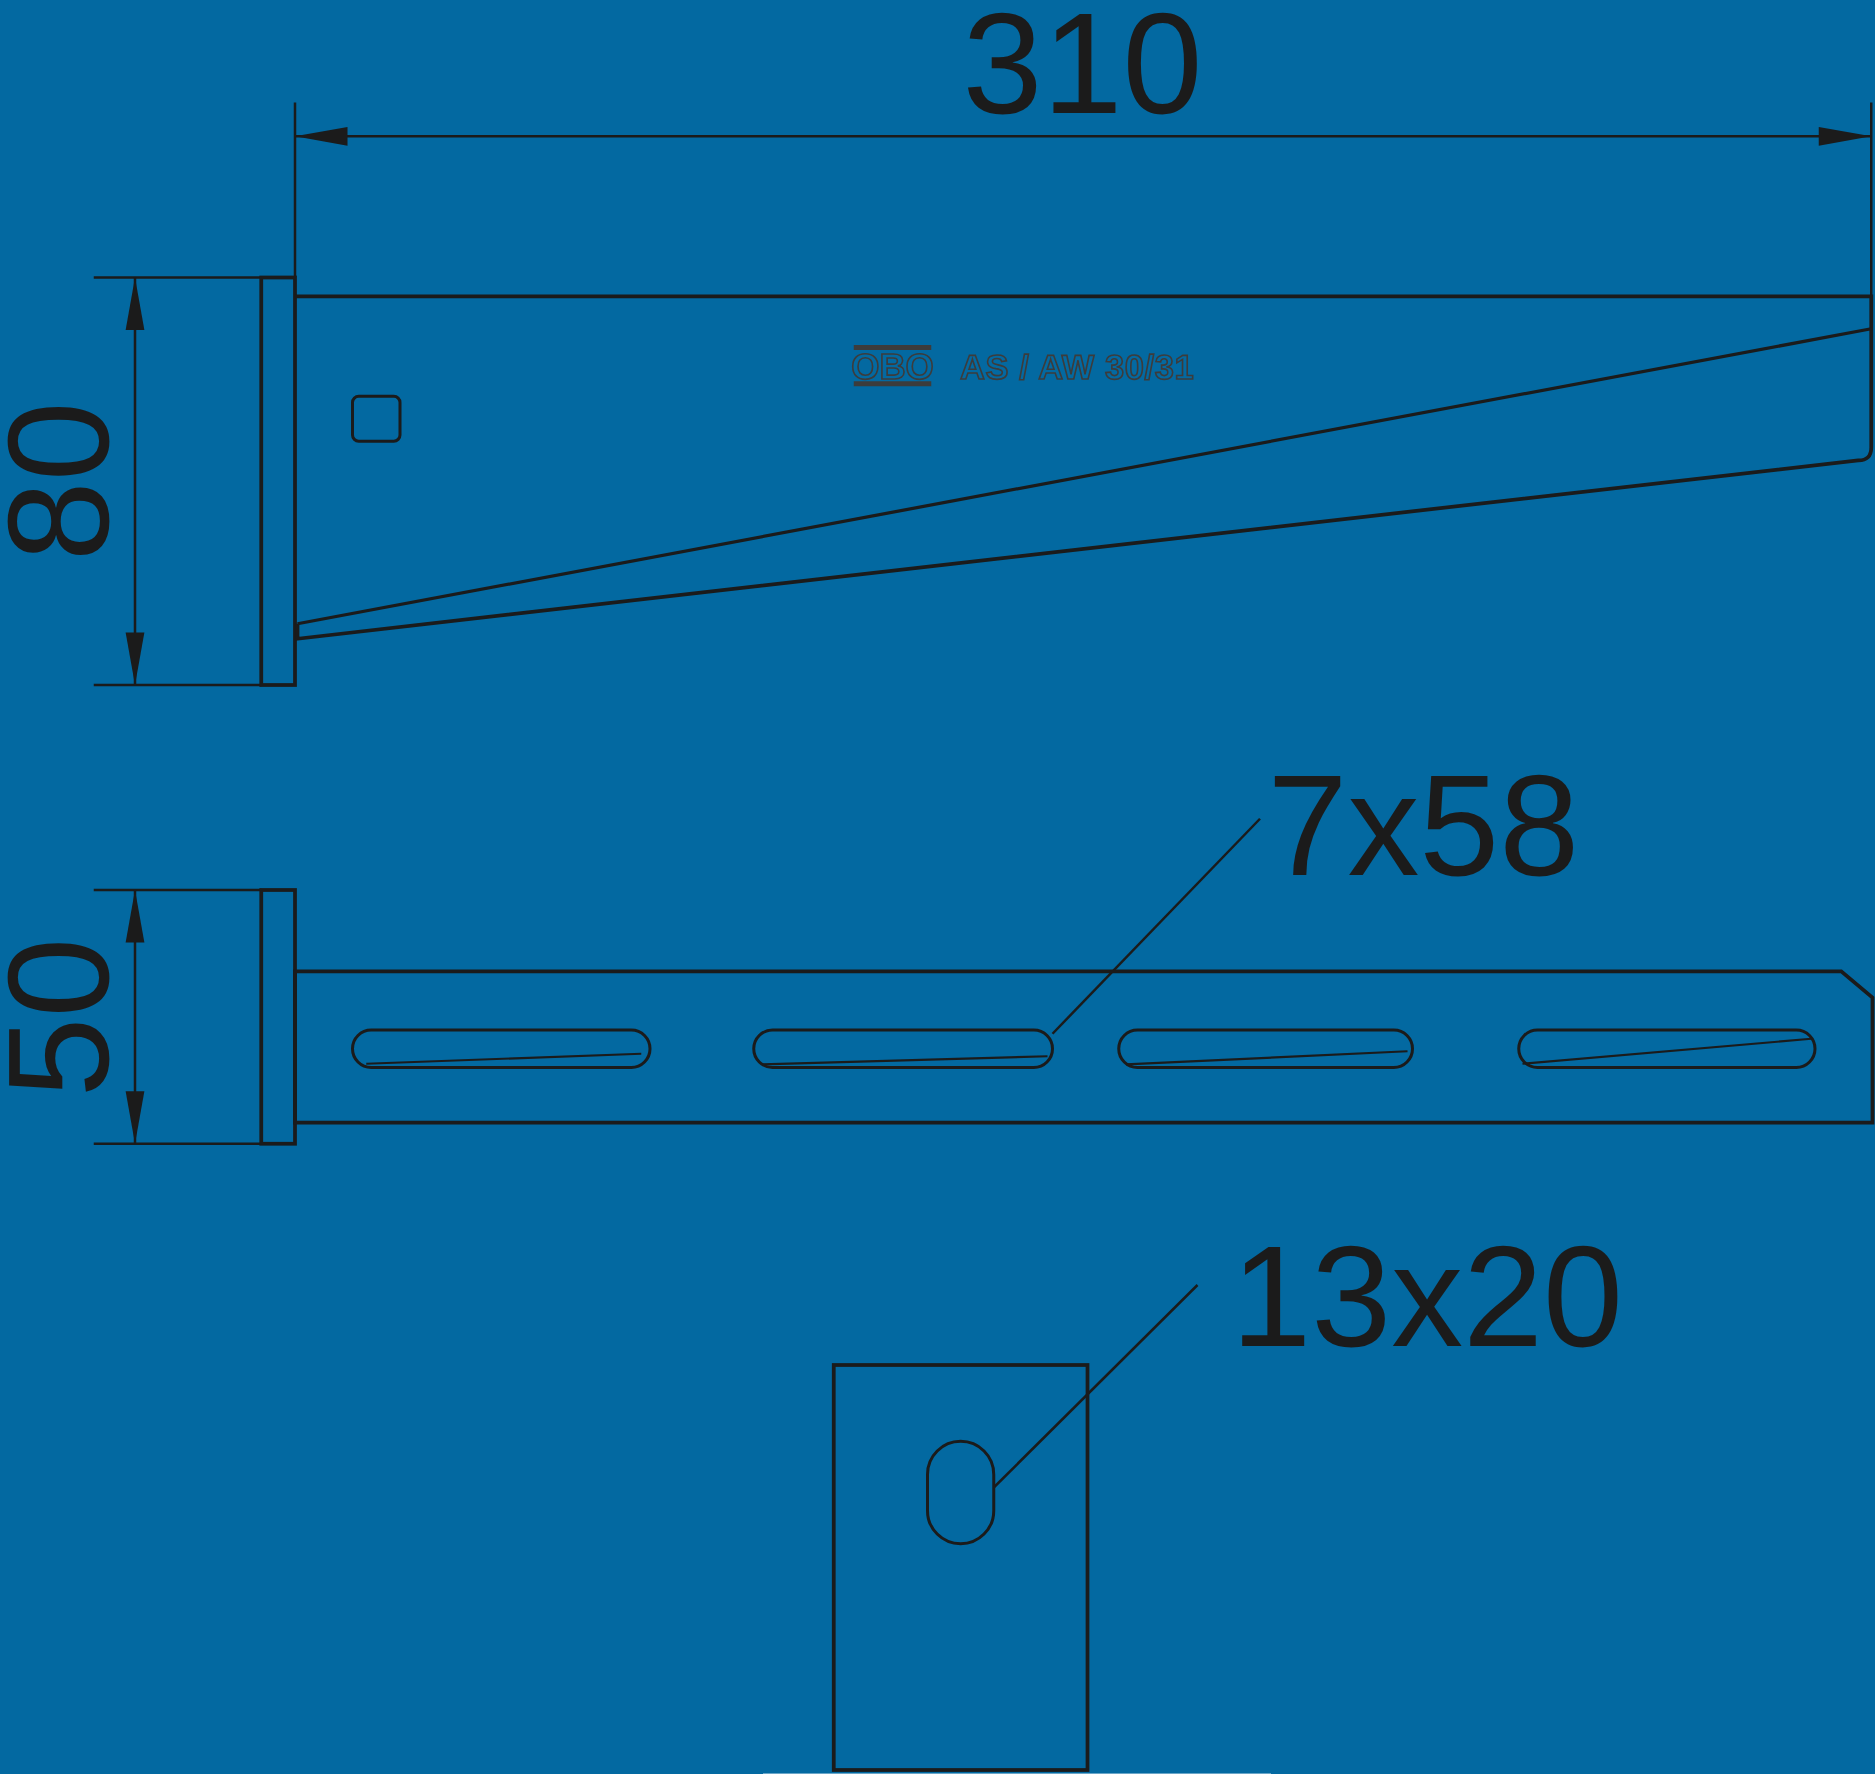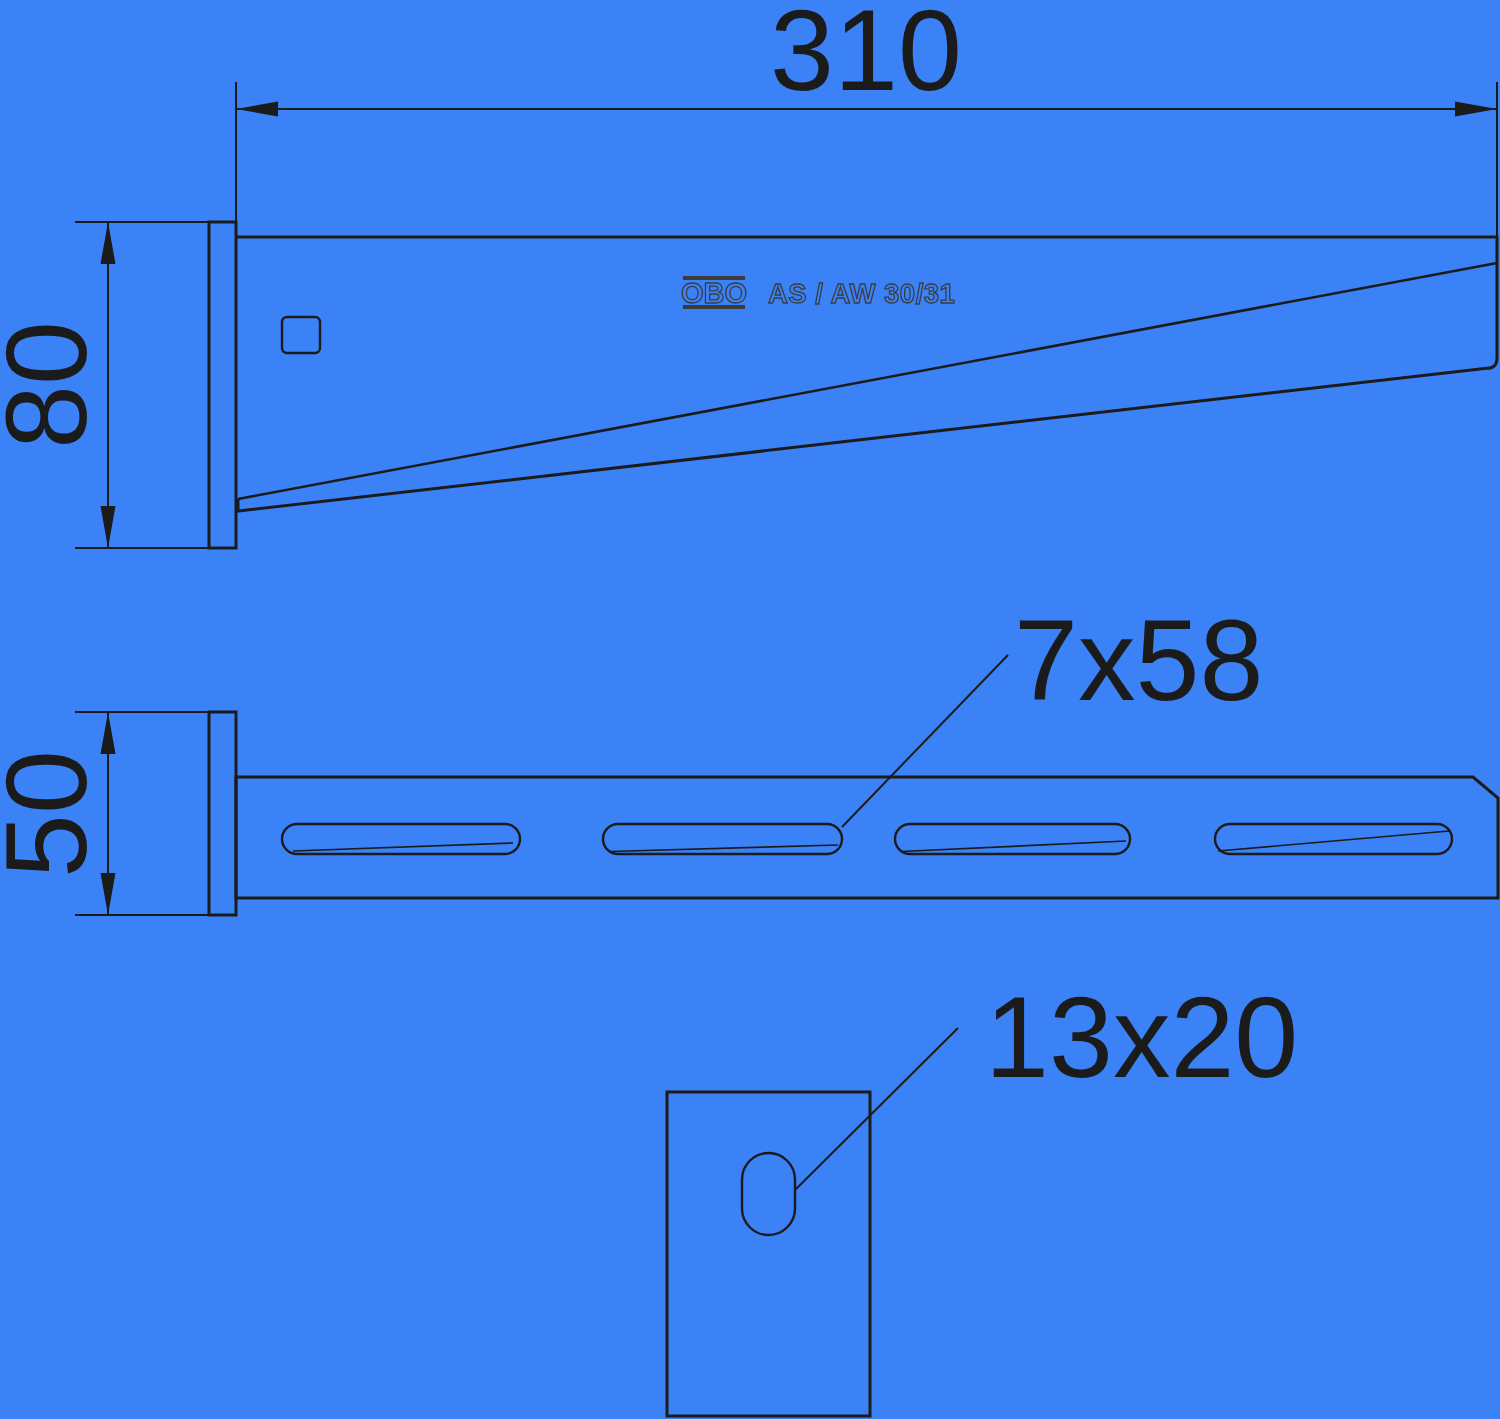--- a/index.html
+++ b/index.html
@@ -4,21 +4,21 @@
 <style>
   html, body {
     margin: 0;
     padding: 0;
     background: #ffffff;
   }
   #canvas {
     position: relative;
     width: 1500px;
     height: 1419px;
-    background: #3b82f6;
+    background: #0369a1;
     overflow: hidden;
     font-family: "Liberation Sans", "DejaVu Sans", sans-serif;
   }
   svg { display: block; }
   .dim-text {
     font-family: "Liberation Sans", "DejaVu Sans", sans-serif;
     font-size: 115px;
     fill: #1b1b1b;
     font-weight: 400;
   }

